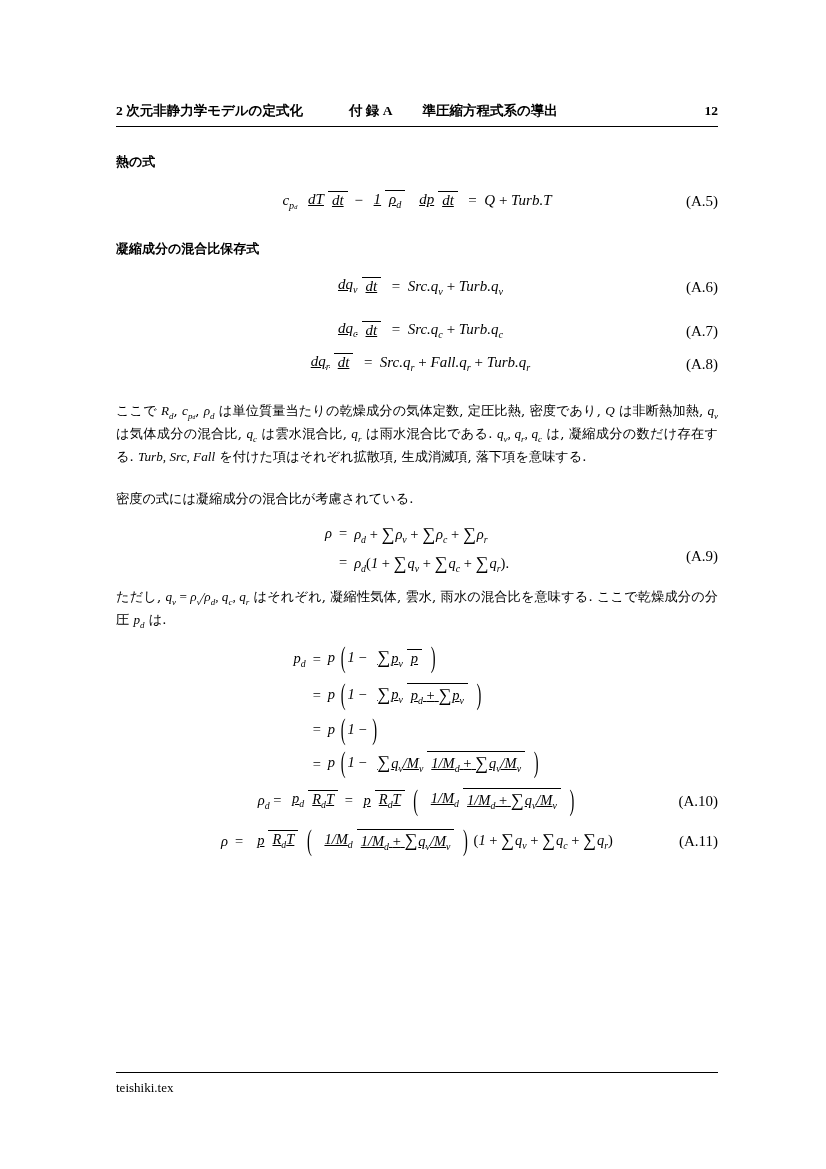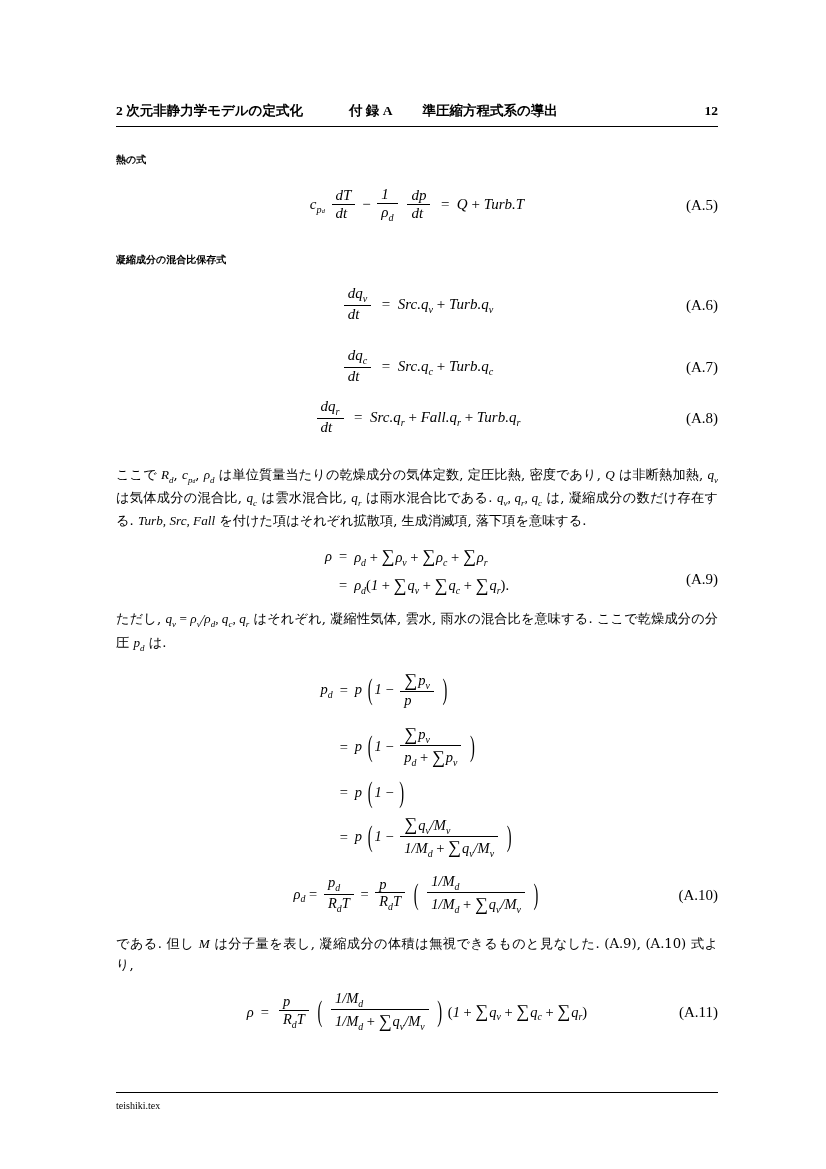--- a/index.html
+++ b/index.html
@@ -46,21 +46,21 @@
 
   
   .jtext {
     font-family: "DejaVu Serif", "Liberation Serif", serif;
     font-size: 13.2px;
     line-height: 1.62;
     text-align: justify;
   }
   .sec-title {
     font-family: "DejaVu Serif", "Liberation Serif", serif;
-    font-size: 10px;
+    font-size: 13px;
     font-weight: bold;
   }
 
   
   .math {
     font-family: "Liberation Serif", "DejaVu Serif", serif;
     font-style: italic;
   }
   .up { font-style: normal; }
   .eqrow {
@@ -72,25 +72,27 @@
   }
   .eqtag {
     position: absolute;
     right: 0;
     font-style: normal;
     font-size: 15px;
     font-family: "Liberation Serif", serif;
   }
   .frac {
     display: inline-flex;
-    flex-direction: column;
+    flex-direction: row;
+    align-items: center;
     vertical-align: middle;
     margin: 0 3px;
     position: relative;
     top: -0.1em;
+    text-decoration: underline;
   }
   .frac .num { padding: 0 4px; line-height: 1.15; }
   .frac .den { padding: 0 4px; line-height: 1.15; border-top: 1px solid #000; }
   sub { font-size: 0.68em; }
   .sub2 { font-size: 0.62em; }
   .sumg {
     font-style: normal;
     font-size: 1.25em;
     position: relative;
     top: 0.04em;
@@ -118,23 +120,22 @@
   
   .footer {
     position: absolute;
     left: 112px;
     top: 1072px;
     width: 602px;
     border-top: 1.3px solid #000;
     padding-top: 7px;
     display: flex;
     align-items: baseline;
-    font-size: 10px;
+    font-size: 13px;
     font-family: "DejaVu Serif", "Liberation Serif", serif;
-    margin-top: 20px;
   }
   .footer .fleft {
     font-family: "Liberation Serif", serif;
   }
   .footer .fright { margin-left: auto; }
 </style>
 </head>
 <body>
 
 <div class="page">
@@ -207,20 +208,21 @@
         <span class="up">&nbsp;=&nbsp;</span>
         Src.q<sub>r</sub> <span class="up">+</span> Fall.q<sub>r</sub> <span class="up">+</span> Turb.q<sub>r</sub>
       </span>
       <span class="eqtag">(A.8)</span>
     </div>
 
     <div class="jtext" style="margin-top:26px;">
       ここで <span class="math">R<sub>d</sub></span>, <span class="math">c<sub>p<span class="sub2">d</span></sub></span>, <span class="math">ρ<sub>d</sub></span> は単位質量当たりの乾燥成分の気体定数, 定圧比熱, 密度であり, <span class="math">Q</span> は非断熱加熱, <span class="math">q<sub>v</sub></span> は気体成分の混合比, <span class="math">q<sub>c</sub></span> は雲水混合比, <span class="math">q<sub>r</sub></span> は雨水混合比である. <span class="math">q<sub>v</sub>, q<sub>r</sub>, q<sub>c</sub></span> は, 凝縮成分の数だけ存在する. <span class="math">Turb, Src, Fall</span> を付けた項はそれぞれ拡散項, 生成消滅項, 落下項を意味する.
     </div>
 
+    <div class="jtext" style="margin-top:20px;">密度の式には凝縮成分の混合比が考慮されている.</div>
 
     <div class="eqrow" style="margin-top:14px; font-size:14.5px;">
       <div class="aligned math">
         <span class="lhs">ρ</span>
         <span class="rel">=</span>
         <span>ρ<sub>d</sub> <span class="up">+</span> <span class="sumg">∑</span>ρ<sub>v</sub> <span class="up">+</span> <span class="sumg">∑</span>ρ<sub>c</sub> <span class="up">+</span> <span class="sumg">∑</span>ρ<sub>r</sub></span>
         <span class="lhs"></span>
         <span class="rel">=</span>
         <span>ρ<sub>d</sub><span class="up">(</span>1 <span class="up">+</span> <span class="sumg">∑</span>q<sub>v</sub> <span class="up">+</span> <span class="sumg">∑</span>q<sub>c</sub> <span class="up">+</span> <span class="sumg">∑</span>q<sub>r</sub><span class="up">).</span></span>
       </div>
@@ -283,23 +285,20 @@
         <span class="paren-big">(</span>
         <span class="frac">
             <span class="num">1/M<sub>d</sub></span>
             <span class="den">1/M<sub>d</sub> <span class="up">+</span> <span class="sumg">∑</span>q<sub>v</sub>/M<sub>v</sub></span>
           </span>
         <span class="paren-big">)</span>
       </span>
       <span class="eqtag">(A.10)</span>
     </div>
 
-    <div class="jtext" style="margin-top:16px;">
-      である. 但し <span class="math">M</span> は分子量を表し, 凝縮成分の体積は無視できるものと見なした. (A.9), (A.10) 式より,
-    </div>
 
     <div class="eqrow" style="margin-top:16px; font-size:14.5px;">
       <div class="aligned">
         <span class="lhs math">ρ</span>
         <span class="rel">=</span>
         <span class="math">
           <span class="frac">
               <span class="num">p</span>
               <span class="den">R<sub>d</sub>T</span>
             </span>

